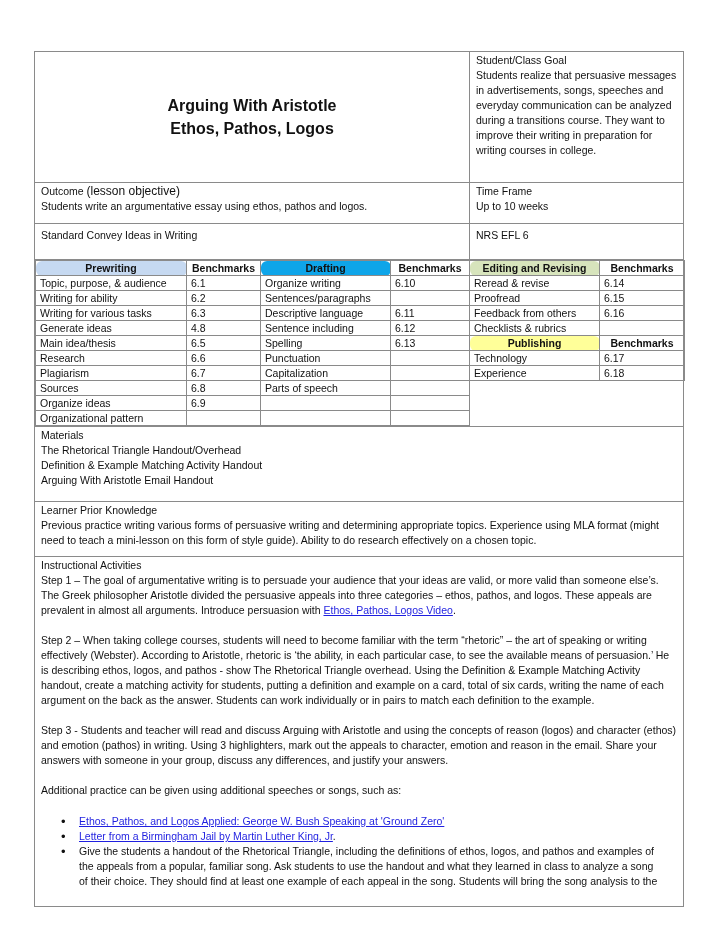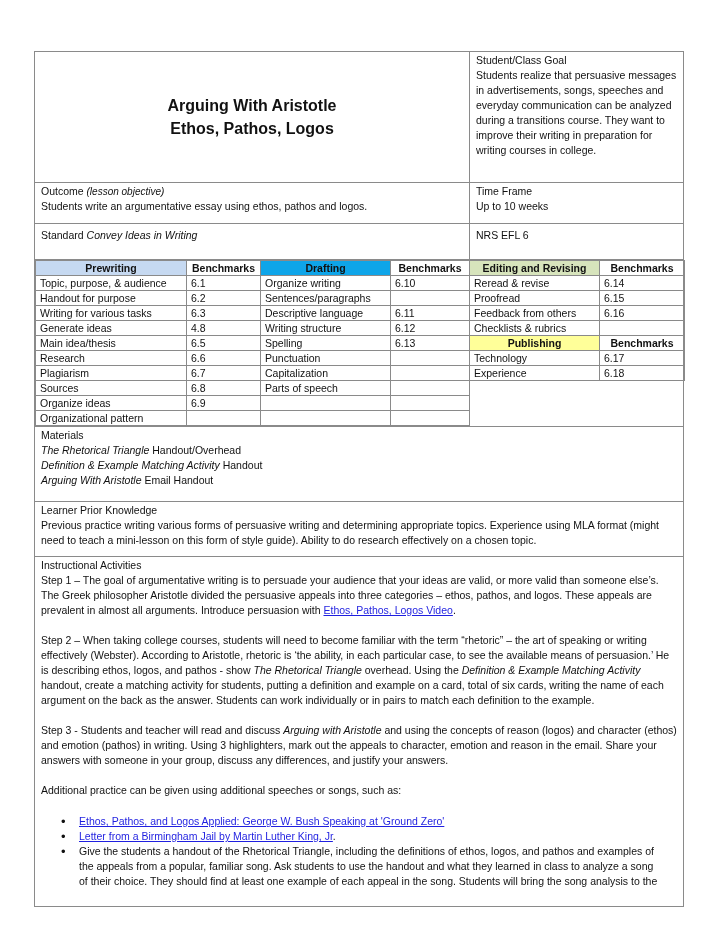--- a/index.html
+++ b/index.html
@@ -4,25 +4,25 @@
 <style>
   html, body { margin:0; padding:0; background:#ffffff; }
   body { width:728px; height:942px; position:relative; overflow:hidden;
          font-family:"Liberation Sans", sans-serif; color:#111; }
   .page { position:absolute; left:34px; top:51px; width:649px; }
   table.doc { border-collapse:collapse; width:649px; table-layout:fixed; }
   table.doc td { border:1px solid #8a8a8a; vertical-align:top; padding:1px 6px; font-size:10.5px; line-height:15px; }
   .title-cell { text-align:center; vertical-align:middle !important; height:128px; }
   .title-cell div { font-size:16px; font-weight:bold; line-height:23px; }
   .label { font-weight:normal; }
-  .small-it { font-style:italic; font-size:10px; }
-  .it { font-style:italic; }
+  .small-it { font-size:12px; }
+  .it { }
   table.bench { border-collapse:collapse; table-layout:fixed; width:100%; }
   table.bench td { border:1px solid #8a8a8a; padding:0 4px; font-size:10.5px; line-height:14px; height:14px; white-space:nowrap; overflow:hidden; }
-  .hdr { font-weight:bold; text-align:center; }
+  .hdr { font-weight:bold; text-align:center;border-radius:6px; }
   .blue { background:#c6d9f1; }
   .pink { background:#0ea5e9; }
   .green { background:#d7e4bc; }
   .yellow { background:#ffff99; }
   .nob { border:none !important; }
   a.lnk { color:#1f1fe0; text-decoration:underline; }
   ul.bul { margin:16px; padding-left:22px; list-style:none; }
   ul.bul li { position:relative; }
   ul.bul li::before { content:"•"; position:absolute; left:-18px; font-size:13px; }
   p { margin:0; }
@@ -90,39 +90,39 @@
                 </tr>
                 <tr>
                   <td>Topic, purpose, &amp; audience</td>
                   <td>6.1</td>
                   <td>Organize writing</td>
                   <td>6.10</td>
                   <td>Reread &amp; revise</td>
                   <td>6.14</td>
                 </tr>
                 <tr>
-                  <td>Handout for purpose</td>
+                  <td>Writing for ability</td>
                   <td>6.2</td>
                   <td>Sentences/paragraphs</td>
                   <td></td>
                   <td>Proofread</td>
                   <td>6.15</td>
                 </tr>
                 <tr>
                   <td>Writing for various tasks</td>
                   <td>6.3</td>
                   <td>Descriptive language</td>
                   <td>6.11</td>
                   <td>Feedback from others</td>
                   <td>6.16</td>
                 </tr>
                 <tr>
                   <td>Generate ideas</td>
                   <td>4.8</td>
-                  <td>Writing structure</td>
+                  <td>Sentence including</td>
                   <td>6.12</td>
                   <td>Checklists &amp; rubrics</td>
                   <td></td>
                 </tr>
                 <tr>
                   <td>Main idea/thesis</td>
                   <td>6.5</td>
                   <td>Spelling</td>
                   <td>6.13</td>
                   <td class="hdr yellow">Publishing</td>

